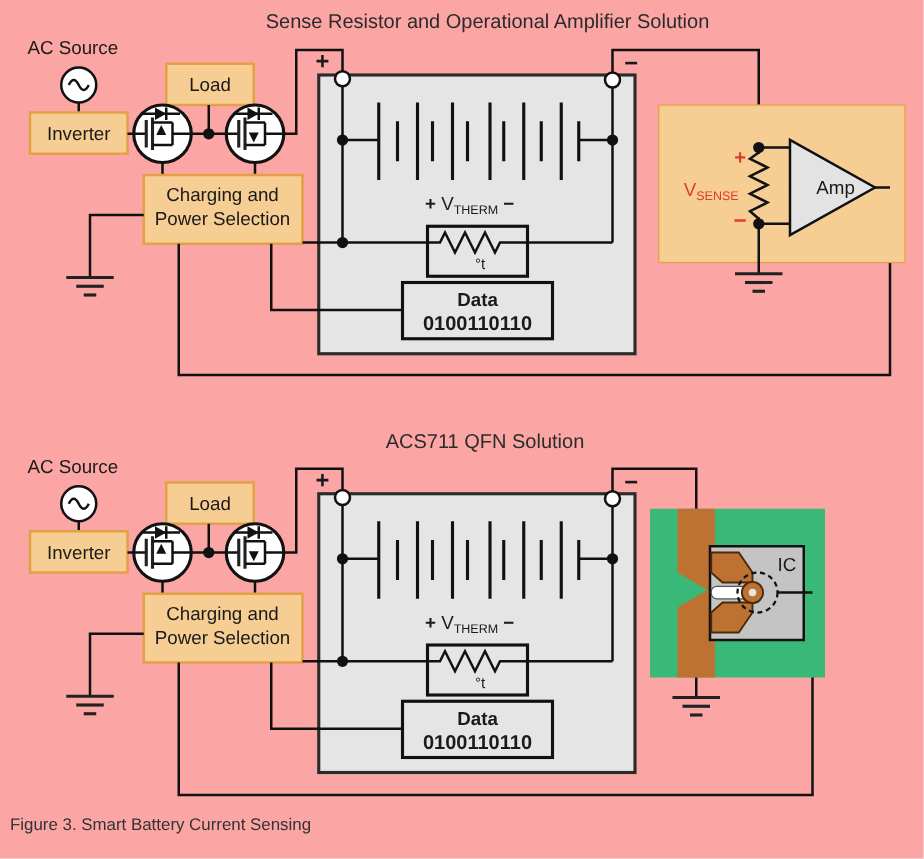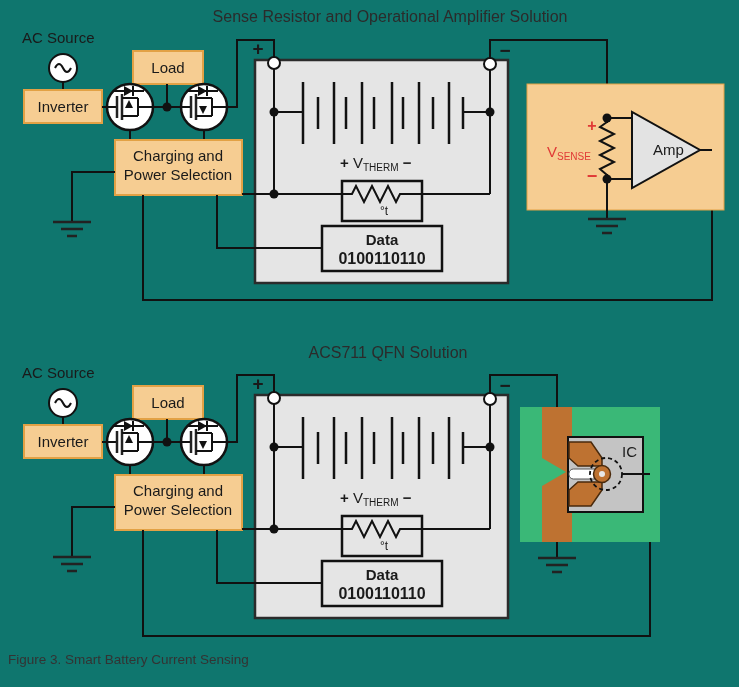--- a/index.html
+++ b/index.html
@@ -1,17 +1,17 @@
 <!DOCTYPE html>
 <html style="--tan: #F6CD92; --tan-border: #E2A145; --red: #E03A36; --green: #3AB877; --copper: #BE7231; --copper-dark: #4A2A0C; --battery-gray: #E5E5E5; --ic-gray: #C4C4C4; --amp-gray: #E3E3E3;"><head>
 <meta charset="utf-8">
 <style>
   html,body{margin:0;padding:0;background:#fff;}
   body{font-family:"Liberation Sans", sans-serif;}
-  .stage{position:relative;width:739px;height:687px;background:#0f766e;overflow:hidden;}
+  .stage{position:relative;width:739px;height:687px;background:#fca5a5;overflow:hidden;}
   svg{position:absolute;left:0;top:0;}
   text{fill:#1a1a1a;}
   .title{font-size:16px;fill:#2b2b2b;}
   .boxlabel{font-size:15px;}
   .bold{font-weight:bold;}
   .sub{font-size:10px;}
   .caption{font-size:13.5px;fill:#333;}
   .term{font-size:19px;font-weight:bold;}
   .red{fill:var(--red,#E03A36);}
   .wire{stroke:#111;stroke-width:2;fill:none;}

